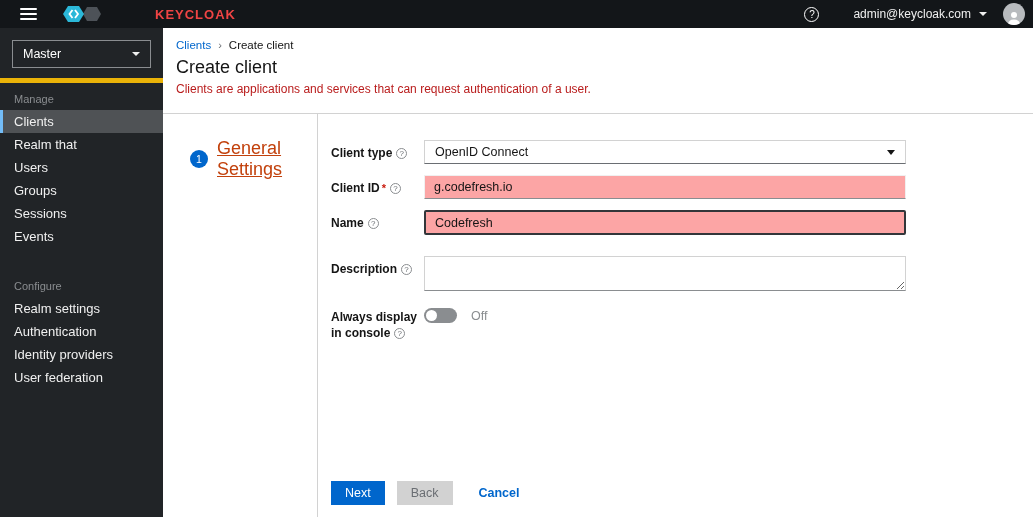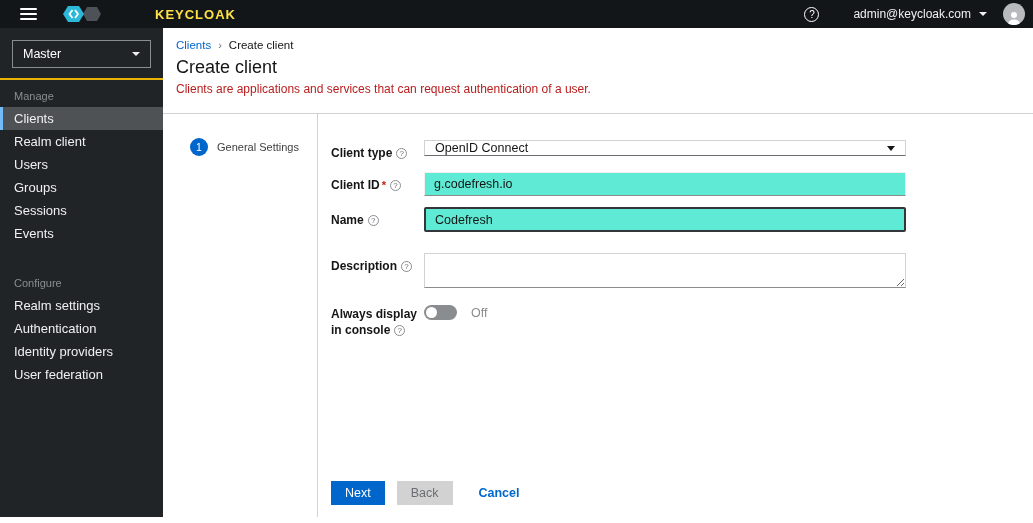--- a/index.html
+++ b/index.html
@@ -4,33 +4,33 @@
 <style>
   * { margin:0; padding:0; box-sizing:border-box; }
   html,body { width:1033px; height:523px; background:#fff; font-family:"Liberation Sans", sans-serif; }
   .app { width:1033px; height:517px; display:flex; flex-direction:column; overflow:hidden; }
 
   
   .masthead { height:28px; flex:0 0 28px; background:#131619; display:flex; align-items:center; padding:0 6px 0 20px; }
   .hamburger { width:17px; display:flex; flex-direction:column; gap:3px; cursor:pointer; }
   .hamburger span { display:block; height:2px; background:#fff; border-radius:1px; }
   .brand { display:flex; align-items:center; margin-left:26px; }
-  .brand-text { font-size:13px; font-weight:700; letter-spacing:1px; color:#fde047; margin-left:-14px; }
+  .brand-text { font-size:13px; font-weight:700; letter-spacing:1px; color:#ef4444; margin-left:-14px; }
   .mast-right { margin-left:auto; display:flex; align-items:center; }
   .help-icon { width:15px; height:15px; border:1px solid #fff; border-radius:50%; color:#fff; font-size:10px; line-height:13px; text-align:center; cursor:pointer; }
   .username { color:#f0f0f0; font-size:12px; margin-left:34px; cursor:pointer; }
   .caret-down { width:0; height:0; border-left:4px solid transparent; border-right:4px solid transparent; border-top:4px solid #f0f0f0; margin-left:8px; cursor:pointer; }
   .avatar { width:22px; height:22px; border-radius:50%; background:#b8bbbe; margin-left:16px; margin-right:2px; overflow:hidden; display:flex; align-items:flex-end; justify-content:center; cursor:pointer; }
 
   
   .body-row { flex:1; display:flex; min-height:0; }
 
   
   .sidebar { width:163px; flex:0 0 163px; background:#212427; color:#f0f0f0; overflow:hidden; }
-  .realm-wrap { padding:12px 12px 10px 12px; border-bottom:2px solid #eab308; }
+  .realm-wrap { padding:12px 12px 10px 12px; border-bottom:5px solid #eab308; }
   .realm-select { height:28px; border:1px solid #8a8d90; display:flex; align-items:center; justify-content:space-between; padding:0 10px; font-size:12.5px; color:#fff; cursor:pointer; }
   .realm-select .caret-down { margin-left:6px; }
   .nav-group-label { font-size:11px; color:#8a8d90; padding:10px 14px 5px 14px; }
   .nav-group-label.second { margin-top:22px; }
   .nav-item { font-size:13px; color:#f0f0f0; padding:5px 14px 5px 14px; cursor:pointer; line-height:13px; }
   .nav-item.active { background:#4f5255; border-left:3px solid #73bcf7; padding-left:11px; }
 
   
   .main { flex:1; background:#fff; display:flex; flex-direction:column; min-width:0; }
   .page-header { flex:0 0 86px; border-bottom:1px solid #d2d2d2; padding:11px 16px 0 13px; }
@@ -38,34 +38,34 @@
   .bc-link { color:#0066cc; cursor:pointer; }
   .bc-sep { color:#6a6e73; font-size:11px; }
   .bc-current { color:#151515; }
   .page-title { font-size:18px; font-weight:500; color:#151515; margin-top:6px; }
   .page-subtitle { font-size:12px; color:#b91c1c; margin-top:4px; }
 
   .content { flex:1; display:flex; min-height:0; }
   .wizard-nav { width:155px; flex:0 0 155px; border-right:1px solid #d2d2d2; padding:24px 0 0 27px; }
   .wizard-step { display:flex; align-items:center; gap:9px; cursor:pointer; }
   .step-circle { width:18px; height:18px; border-radius:50%; background:#0066cc; color:#fff; font-size:10.5px; display:flex; align-items:center; justify-content:center; flex:0 0 18px; }
-  .step-label { color:#404040; font-size:11px; }
+  .step-label { color:#c2410c; font-size:18px;text-decoration:underline; }
 
   .form-area { flex:1; padding:26px 127px 12px 13px; display:flex; flex-direction:column; min-width:0; }
   .field-row { display:flex; margin-bottom:11px; }
   .field-row.name-row { margin-bottom:21px; }
   .field-row.desc-row { margin-bottom:13px; }
   .field-label { width:93px; flex:0 0 93px; font-size:12px; font-weight:700; color:#151515; padding-top:5px; line-height:16px; }
   .q-icon { display:inline-block; width:11px; height:11px; border:1px solid #8a8d90; border-radius:50%; color:#6a6e73; font-size:8px; font-weight:400; line-height:10px; text-align:center; margin-left:4px; vertical-align:1px; }
   .req { color:#c9190b; font-size:11px; margin-left:2px; }
   .field-control { flex:1; min-width:0; }
 
-  .pf-select { height:16px; border:1px solid #d2d2d2; border-bottom-color:#6a6e73; background:#fff; display:flex; align-items:center; justify-content:space-between; padding:0 10px; font-size:12.5px; color:#151515; cursor:pointer; }
+  .pf-select { height:24px; border:1px solid #d2d2d2; border-bottom-color:#6a6e73; background:#fff; display:flex; align-items:center; justify-content:space-between; padding:0 10px; font-size:12.5px; color:#151515; cursor:pointer; }
   .select-caret { width:0; height:0; border-left:4px solid transparent; border-right:4px solid transparent; border-top:5px solid #151515; }
-  .pf-input { width:100%; height:24px; border:1px solid #f0f0f0; border-bottom:1px solid #8a8d90; font-size:12.5px; color:#151515; padding:8px 9px; font-family:inherit; outline:none; background:#5eead4; }
+  .pf-input { width:100%; height:24px; border:1px solid #f0f0f0; border-bottom:1px solid #8a8d90; font-size:12.5px; color:#151515; padding:8px 9px; font-family:inherit; outline:none; background:#fca5a5; }
   .pf-input.focused { border:2px solid #33363a; border-radius:2px; height:25px; }
   .pf-textarea { display:block; width:100%; height:35px; border:1px solid #d2d2d2; border-bottom-color:#8a8d90; resize:vertical; font-family:inherit; font-size:12.5px; padding:4px 9px; outline:none; color:#151515; }
 
   .toggle-wrap { display:flex; align-items:center; padding-top:4px; }
   .switch { width:33px; height:15px; background:#8a8d90; border-radius:8px; position:relative; cursor:pointer; flex:0 0 33px; }
   .switch-knob { width:11px; height:11px; background:#fff; border-radius:50%; position:absolute; top:2px; left:2px; }
   .toggle-state { font-size:12.5px; color:#8a8d90; margin-left:14px; }
 
   .actions { margin-top:auto; display:flex; align-items:flex-start; padding-bottom:0; }
   .btn { font-size:12.5px; border:none; cursor:pointer; padding:5px 14px; font-family:inherit; }
@@ -110,21 +110,21 @@
 
     <div class="sidebar">
       <div class="realm-wrap">
         <div class="realm-select">
           <span>Master</span>
           <span class="caret-down"></span>
         </div>
       </div>
       <div class="nav-group-label">Manage</div>
       <div class="nav-item active">Clients</div>
-      <div class="nav-item">Realm client</div>
+      <div class="nav-item">Realm that</div>
       <div class="nav-item">Users</div>
       <div class="nav-item">Groups</div>
       <div class="nav-item">Sessions</div>
       <div class="nav-item">Events</div>
       <div class="nav-group-label second">Configure</div>
       <div class="nav-item">Realm settings</div>
       <div class="nav-item">Authentication</div>
       <div class="nav-item">Identity providers</div>
       <div class="nav-item">User federation</div>
     </div>

